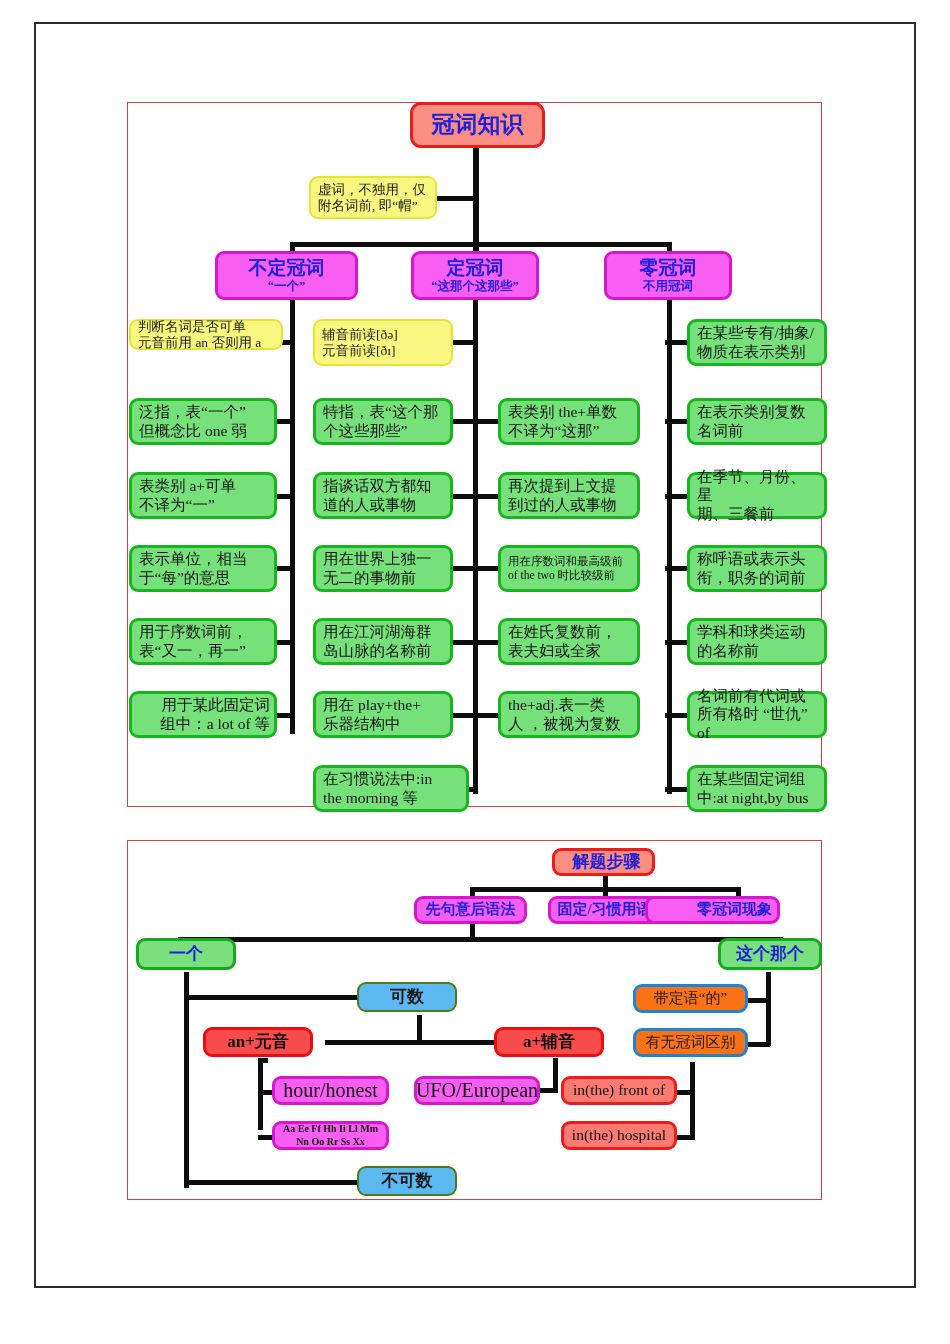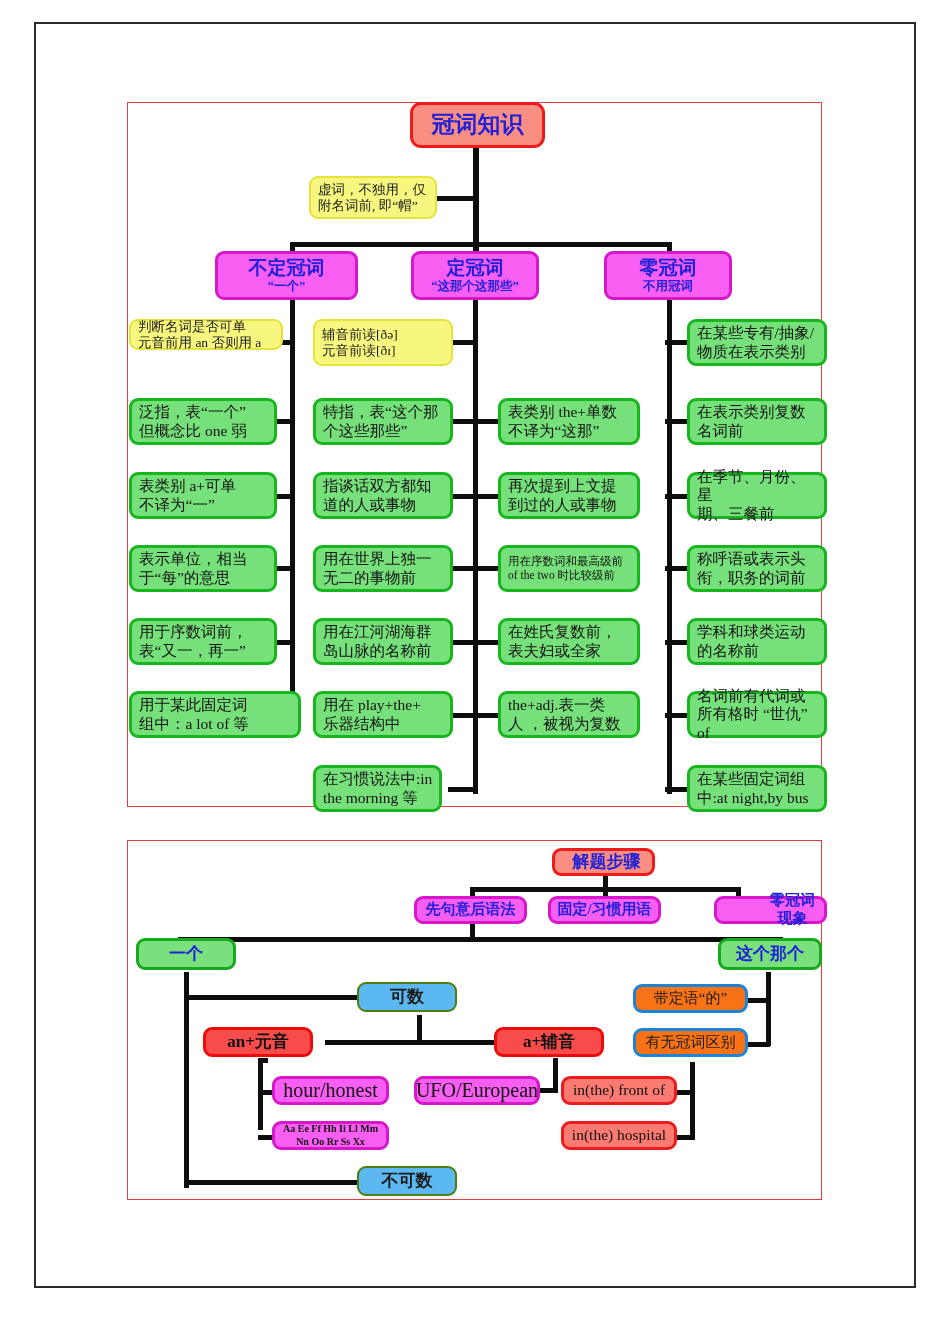--- a/index.html
+++ b/index.html
@@ -124,21 +124,21 @@
   <span>于“每”的意思</span>
 </div>
 <div class="ln lnh" style="left:270px;top:566px;width:25px;"></div>
 
 <div class="node t-green two-line" style="left:129px;top:618px;width:148px;height:47px;">
   <span>用于序数词前，</span>
   <span>表“又一，再一”</span>
 </div>
 <div class="ln lnh" style="left:270px;top:640px;width:25px;"></div>
 
-<div class="node t-green two-line" style="left:129px;top:691px;width:172px;height:47px;">
+<div class="node t-green two-line" style="left:129px;top:691px;width:148px;height:47px;text-align:right;">
   <span>用于某此固定词</span>
   <span>组中：a lot of 等</span>
 </div>
 <div class="ln lnh" style="left:270px;top:713px;width:25px;"></div>
 
 <div class="node t-yellow two-line" style="left:313px;top:319px;width:140px;height:47px;">
   <span>辅音前读[ðə]</span>
   <span>元音前读[ðɪ]</span>
 </div>
 <div class="ln lnh" style="left:448px;top:340px;width:30px;"></div>
@@ -166,21 +166,21 @@
   <span>岛山脉的名称前</span>
 </div>
 <div class="ln lnh" style="left:448px;top:640px;width:30px;"></div>
 
 <div class="node t-green two-line" style="left:313px;top:691px;width:140px;height:47px;">
   <span>用在 play+the+</span>
   <span>乐器结构中</span>
 </div>
 <div class="ln lnh" style="left:448px;top:713px;width:30px;"></div>
 
-<div class="node t-green two-line" style="left:313px;top:765px;width:129px;height:47px;">
+<div class="node t-green two-line" style="left:313px;top:765px;width:156px;height:47px;">
   <span>在习惯说法中:in</span>
   <span>the morning 等</span>
 </div>
 <div class="ln lnh" style="left:448px;top:787px;width:30px;"></div>
 
 <div class="node t-green two-line" style="left:498px;top:398px;width:142px;height:47px;">
   <span>表类别 the+单数</span>
   <span>不译为“这那”</span>
 </div>
 <div class="ln lnh" style="left:473px;top:419px;width:30px;"></div>
@@ -288,21 +288,21 @@
 <div class="node t-title2" style="left:552px;top:848px;width:103px;height:28px;">
   <span>解题步骤</span>
 </div>
 
 <div class="node t-magenta2" style="left:414px;top:896px;width:113px;height:28px;">
   <span>先句意后语法</span>
 </div>
 <div class="node t-magenta2" style="left:548px;top:896px;width:113px;height:28px;">
   <span>固定/习惯用语</span>
 </div>
-<div class="node t-magenta2" style="left:714px;top:896px;width:113px;height:28px;padding-left:48px;">
+<div class="node t-magenta2" style="left:645px;top:896px;width:135px;height:28px;padding-left:48px;">
   <span>零冠词现象</span>
 </div>
 
 <div class="node t-greenbox" style="left:136px;top:938px;width:100px;height:32px;">
   <span>一个</span>
 </div>
 <div class="node t-greenbox" style="left:718px;top:938px;width:104px;height:32px;">
   <span>这个那个</span>
 </div>
 

